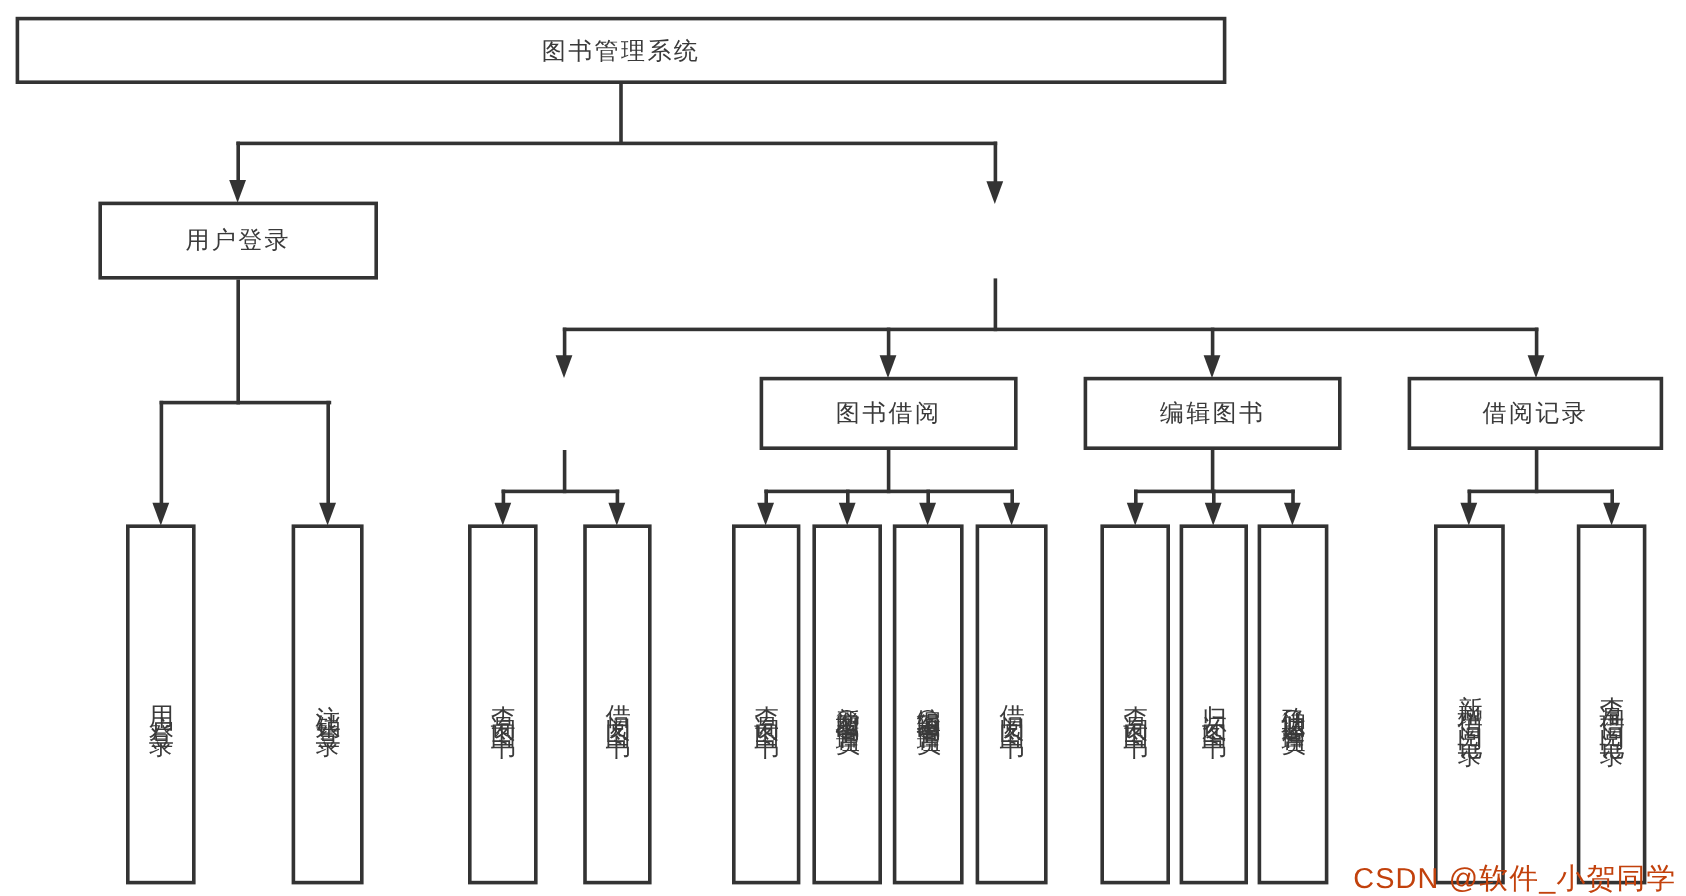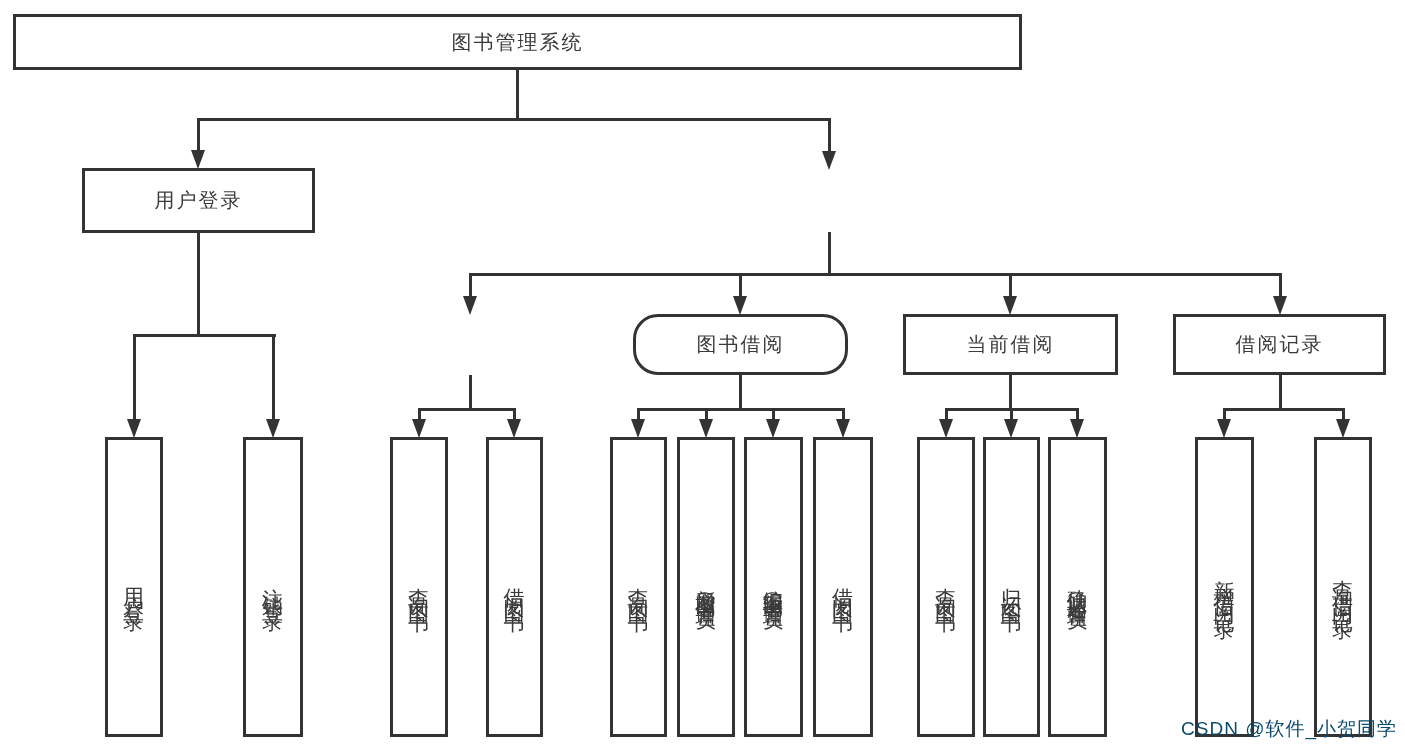--- a/index.html
+++ b/index.html
@@ -46,48 +46,48 @@
     position: absolute;
     width: 0; height: 0;
     border-left: 7px solid transparent;
     border-right: 7px solid transparent;
     border-top: 19px solid #333333;
   }
   .watermark {
     position: absolute;
     top: 716px;
     right: 8px;
-    font-size: 19px;
+    font-size: 24px;
     letter-spacing: 1px;
-    color: #0c4a6e;
+    color: #c2410c;
     white-space: nowrap;
     z-index: 5;
   }
 </style>
 </head>
 <body>
 
 <div class="canvas">
 
   <div class="box" style="left:13px; top:14px; width:1009px; height:56px;">
     <span class="hlabel">图书管理系统</span>
   </div>
 
   <div class="box" style="left:82px; top:168px; width:233px; height:65px;">
     <span class="hlabel">用户登录</span>
   </div>
 
 
 
-  <div class="box" style="left:633px; top:314px; width:215px; height:61px;border-radius:25px;">
+  <div class="box" style="left:633px; top:314px; width:215px; height:61px;">
     <span class="hlabel">图书借阅</span>
   </div>
 
   <div class="box" style="left:903px; top:314px; width:215px; height:61px;">
-    <span class="hlabel">当前借阅</span>
+    <span class="hlabel">编辑图书</span>
   </div>
 
   <div class="box" style="left:1173px; top:314px; width:213px; height:61px;">
     <span class="hlabel">借阅记录</span>
   </div>
 
   <div class="box" style="left:105px; top:437px; width:58px; height:300px;">
     <span class="vlabel">用户登录</span>
   </div>
 

